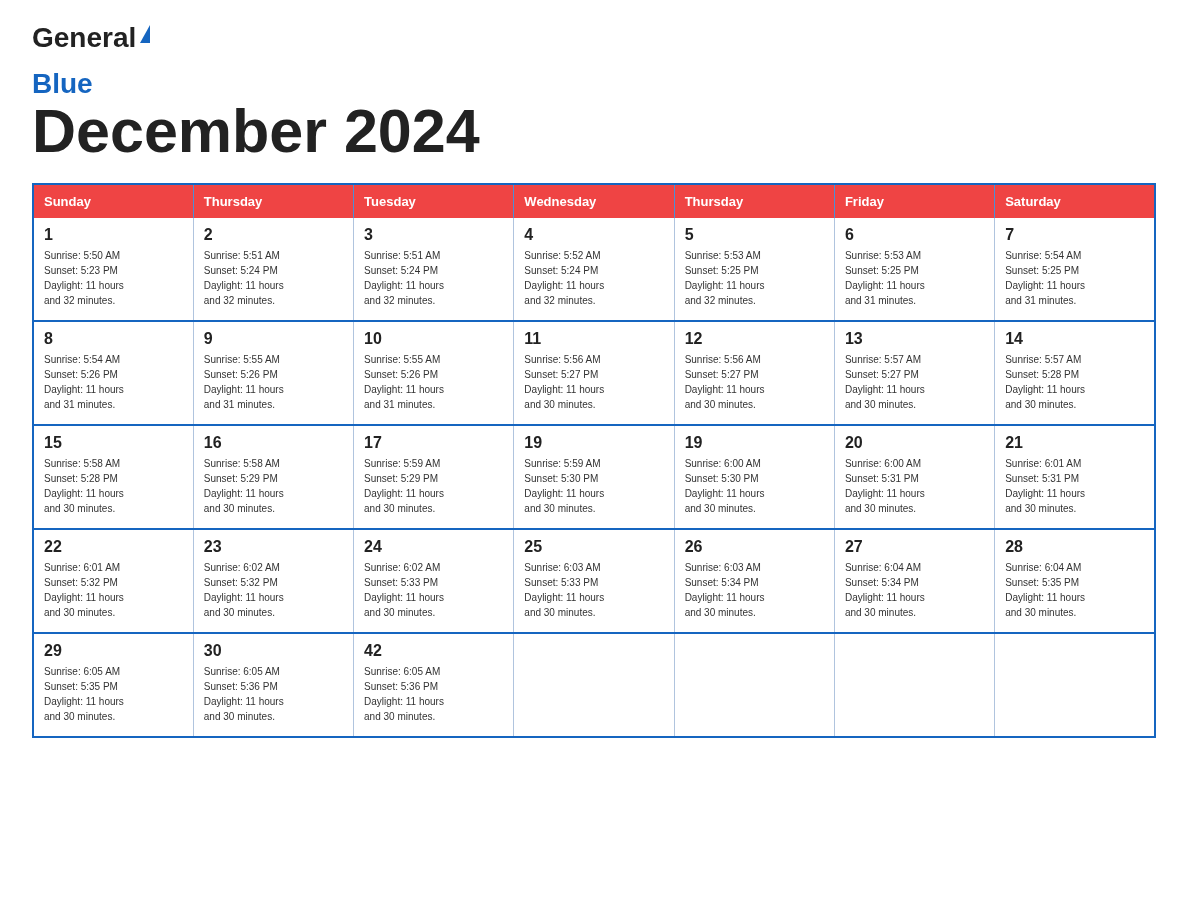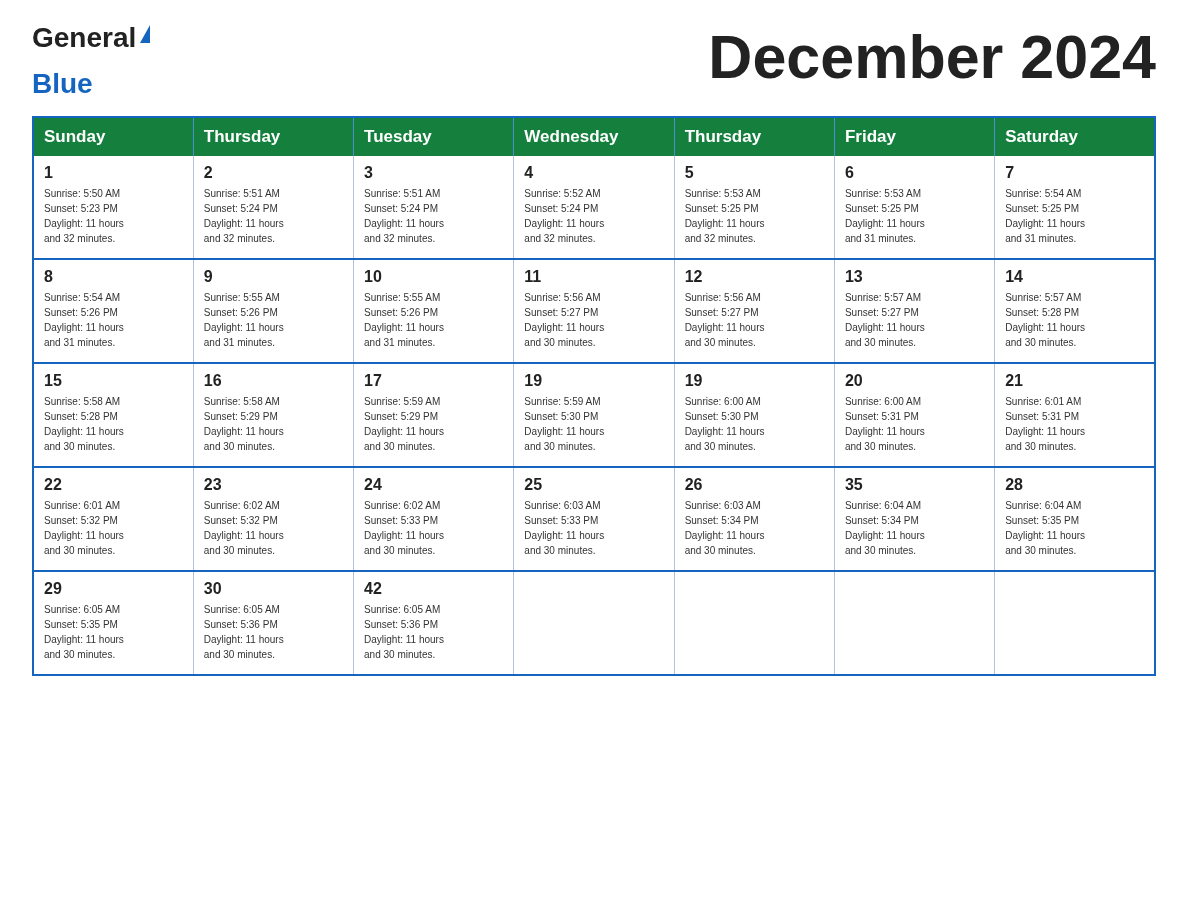--- a/index.html
+++ b/index.html
@@ -9,20 +9,21 @@
       color: #222;
       padding: 24px 32px;
       width: 1188px;
       min-height: 918px;
     }
     .header-row {
       display: flex;
       align-items: flex-start;
       justify-content: space-between;
       margin-bottom: 18px;
+      flex-direction: column;
     }
     .logo {
       display: flex;
       flex-direction: column;
       align-items: flex-start;
     }
     .logo-general {
       font-size: 28px;
       font-weight: bold;
       color: #222;
@@ -59,23 +60,23 @@
       font-size: 22px;
       color: #555;
       margin-top: 4px;
     }
     .calendar-table {
       width: 100%;
       border-collapse: collapse;
       border: 2px solid #1565c0;
     }
     .calendar-table th {
-      background-color: #15803d;
+      background-color: #ef4444;
       color: #ffffff;
-      font-size: 17px;
+      font-size: 13px;
       font-weight: bold;
       padding: 9px 10px;
       text-align: left;
       border-right: 1px solid #4a90d9;
     }
     .calendar-table th:last-child {
       border-right: none;
     }
     .calendar-table td {
       vertical-align: top;
@@ -247,21 +248,21 @@
         </td>
         <td>
           <span class="day-number">25</span>
           <div class="day-info">Sunrise: 6:03 AM<br>Sunset: 5:33 PM<br>Daylight: 11 hours<br>and 30 minutes.</div>
         </td>
         <td>
           <span class="day-number">26</span>
           <div class="day-info">Sunrise: 6:03 AM<br>Sunset: 5:34 PM<br>Daylight: 11 hours<br>and 30 minutes.</div>
         </td>
         <td>
-          <span class="day-number">35</span>
+          <span class="day-number">27</span>
           <div class="day-info">Sunrise: 6:04 AM<br>Sunset: 5:34 PM<br>Daylight: 11 hours<br>and 30 minutes.</div>
         </td>
         <td>
           <span class="day-number">28</span>
           <div class="day-info">Sunrise: 6:04 AM<br>Sunset: 5:35 PM<br>Daylight: 11 hours<br>and 30 minutes.</div>
         </td>
       </tr>
       <tr>
         <td>
           <span class="day-number">29</span>

